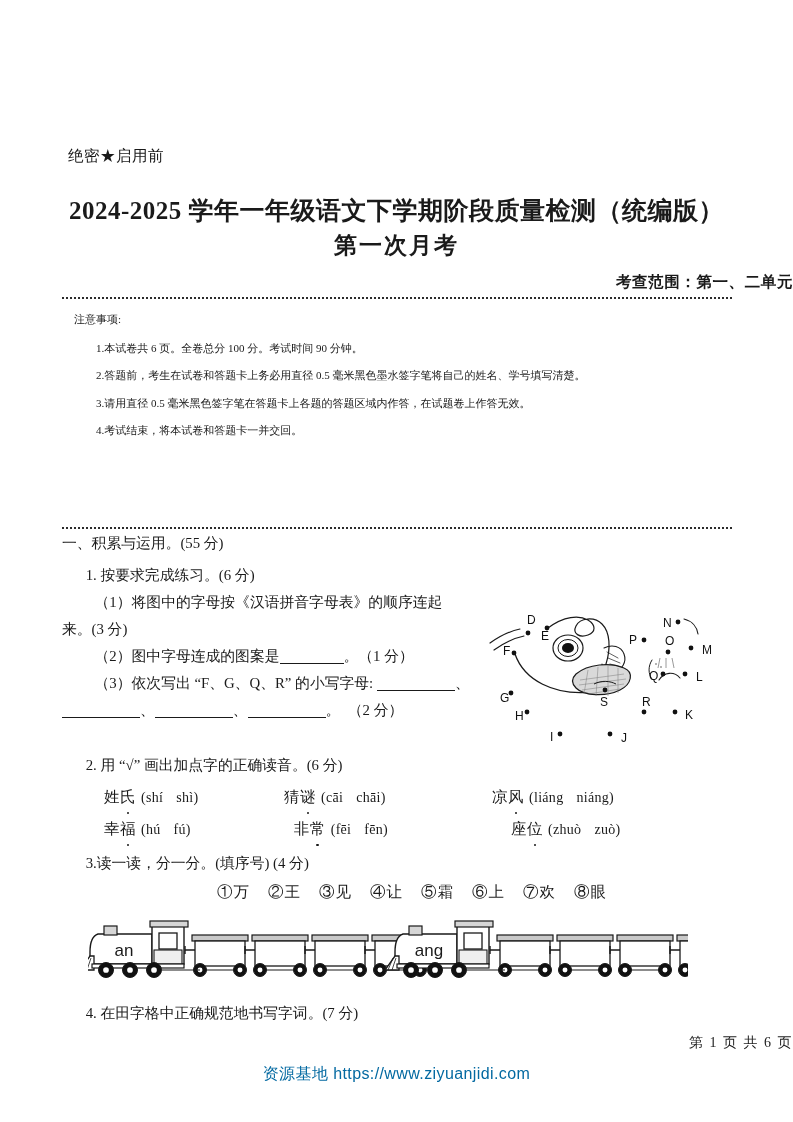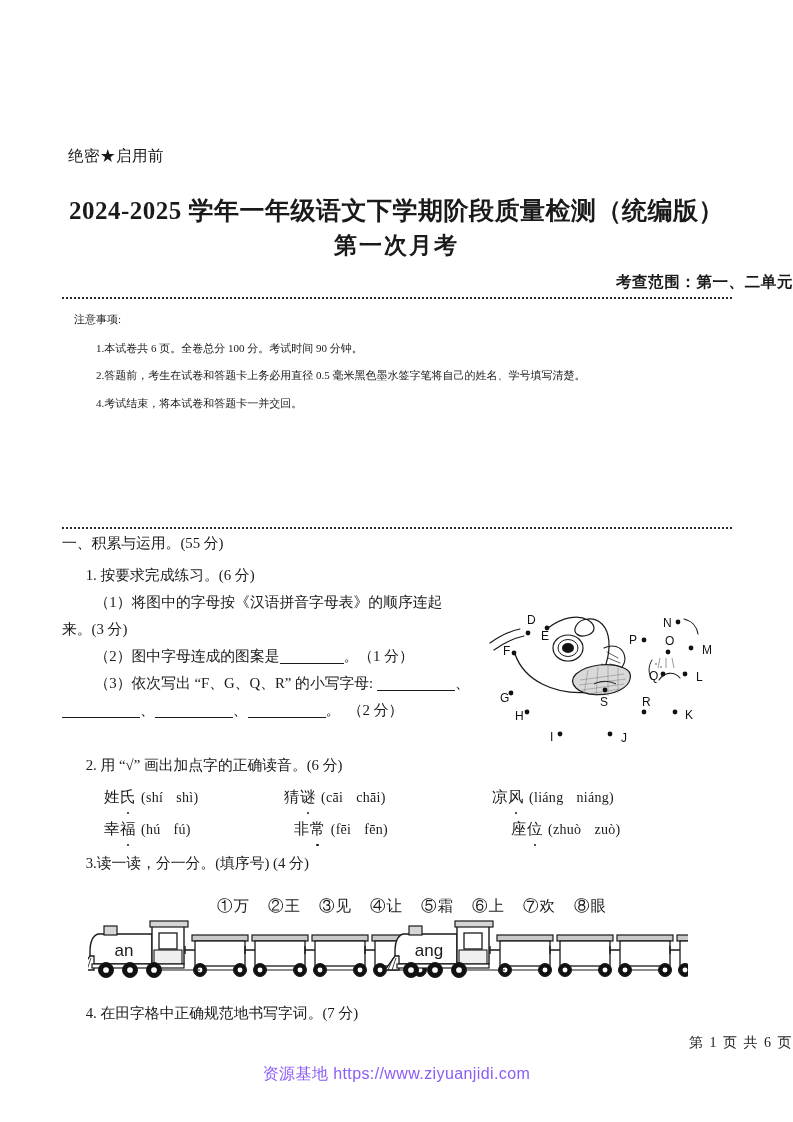--- a/index.html
+++ b/index.html
@@ -159,21 +159,21 @@
   #q3 {
     left: 62px;
     top: 850px;
     width: 676px;
   }
   #q3 .q-title { margin: 0; text-indent: 1.6em; }
   .char-list {
     text-align: center;
     font-size: 15.5px;
     letter-spacing: 1px;
-    margin-top: 15px;
+    margin-top: 1px;
     padding-left: 24px;
   }
   .char-list .ci { display: inline-block; margin: 0 9px; white-space: nowrap; }
 
   #q4 {
     left: 62px;
     top: 1000px;
     width: 676px;
   }
   #q4 .q-title { margin: 0; text-indent: 1.6em; font-size: 14.8px; }
@@ -208,41 +208,42 @@
     font-size: 14px;
     letter-spacing: 1.5px;
   }
   .watermark {
     position: absolute;
     left: 0;
     top: 1064px;
     width: 793px;
     text-align: center;
     font-size: 16px;
-    color: #8b5cf6;
+    color: #0369a1;
     font-family: "Liberation Sans", "DejaVu Sans", sans-serif;
     letter-spacing: .4px;
   }
 </style>
 </head>
 <body>
 
 <div class="page">
 
   <div class="secret-line">绝密★启用前</div>
   <div class="main-title">2024-2025 学年一年级语文下学期阶段质量检测（统编版）</div>
   <div class="sub-title">第一次月考</div>
   <div class="scope-line">考查范围：第一、二单元</div>
 
   <div class="dotted-rule" id="rule-top"></div>
 
   <div class="notice">
     <p class="nt-head">注意事项:</p>
     <p class="nt-item">1.本试卷共 6 页。全卷总分 100 分。考试时间 90 分钟。</p>
     <p class="nt-item">2.答题前，考生在试卷和答题卡上务必用直径 0.5 毫米黑色墨水签字笔将自己的姓名、学号填写清楚。</p>
+    <p class="nt-item">3.请用直径 0.5 毫米黑色签字笔在答题卡上各题的答题区域内作答，在试题卷上作答无效。</p>
     <p class="nt-item">4.考试结束，将本试卷和答题卡一并交回。</p>
   </div>
 
   <div class="dotted-rule" id="rule-mid"></div>
 
   <div class="sec-head" id="sec1-head">一、积累与运用。(55 分)</div>
 
   <div class="q-block" id="q1">
     <p class="q-title">1. 按要求完成练习。(6 分)</p>
     <p class="q-sub">（1）将图中的字母按《汉语拼音字母表》的顺序连起</p>

